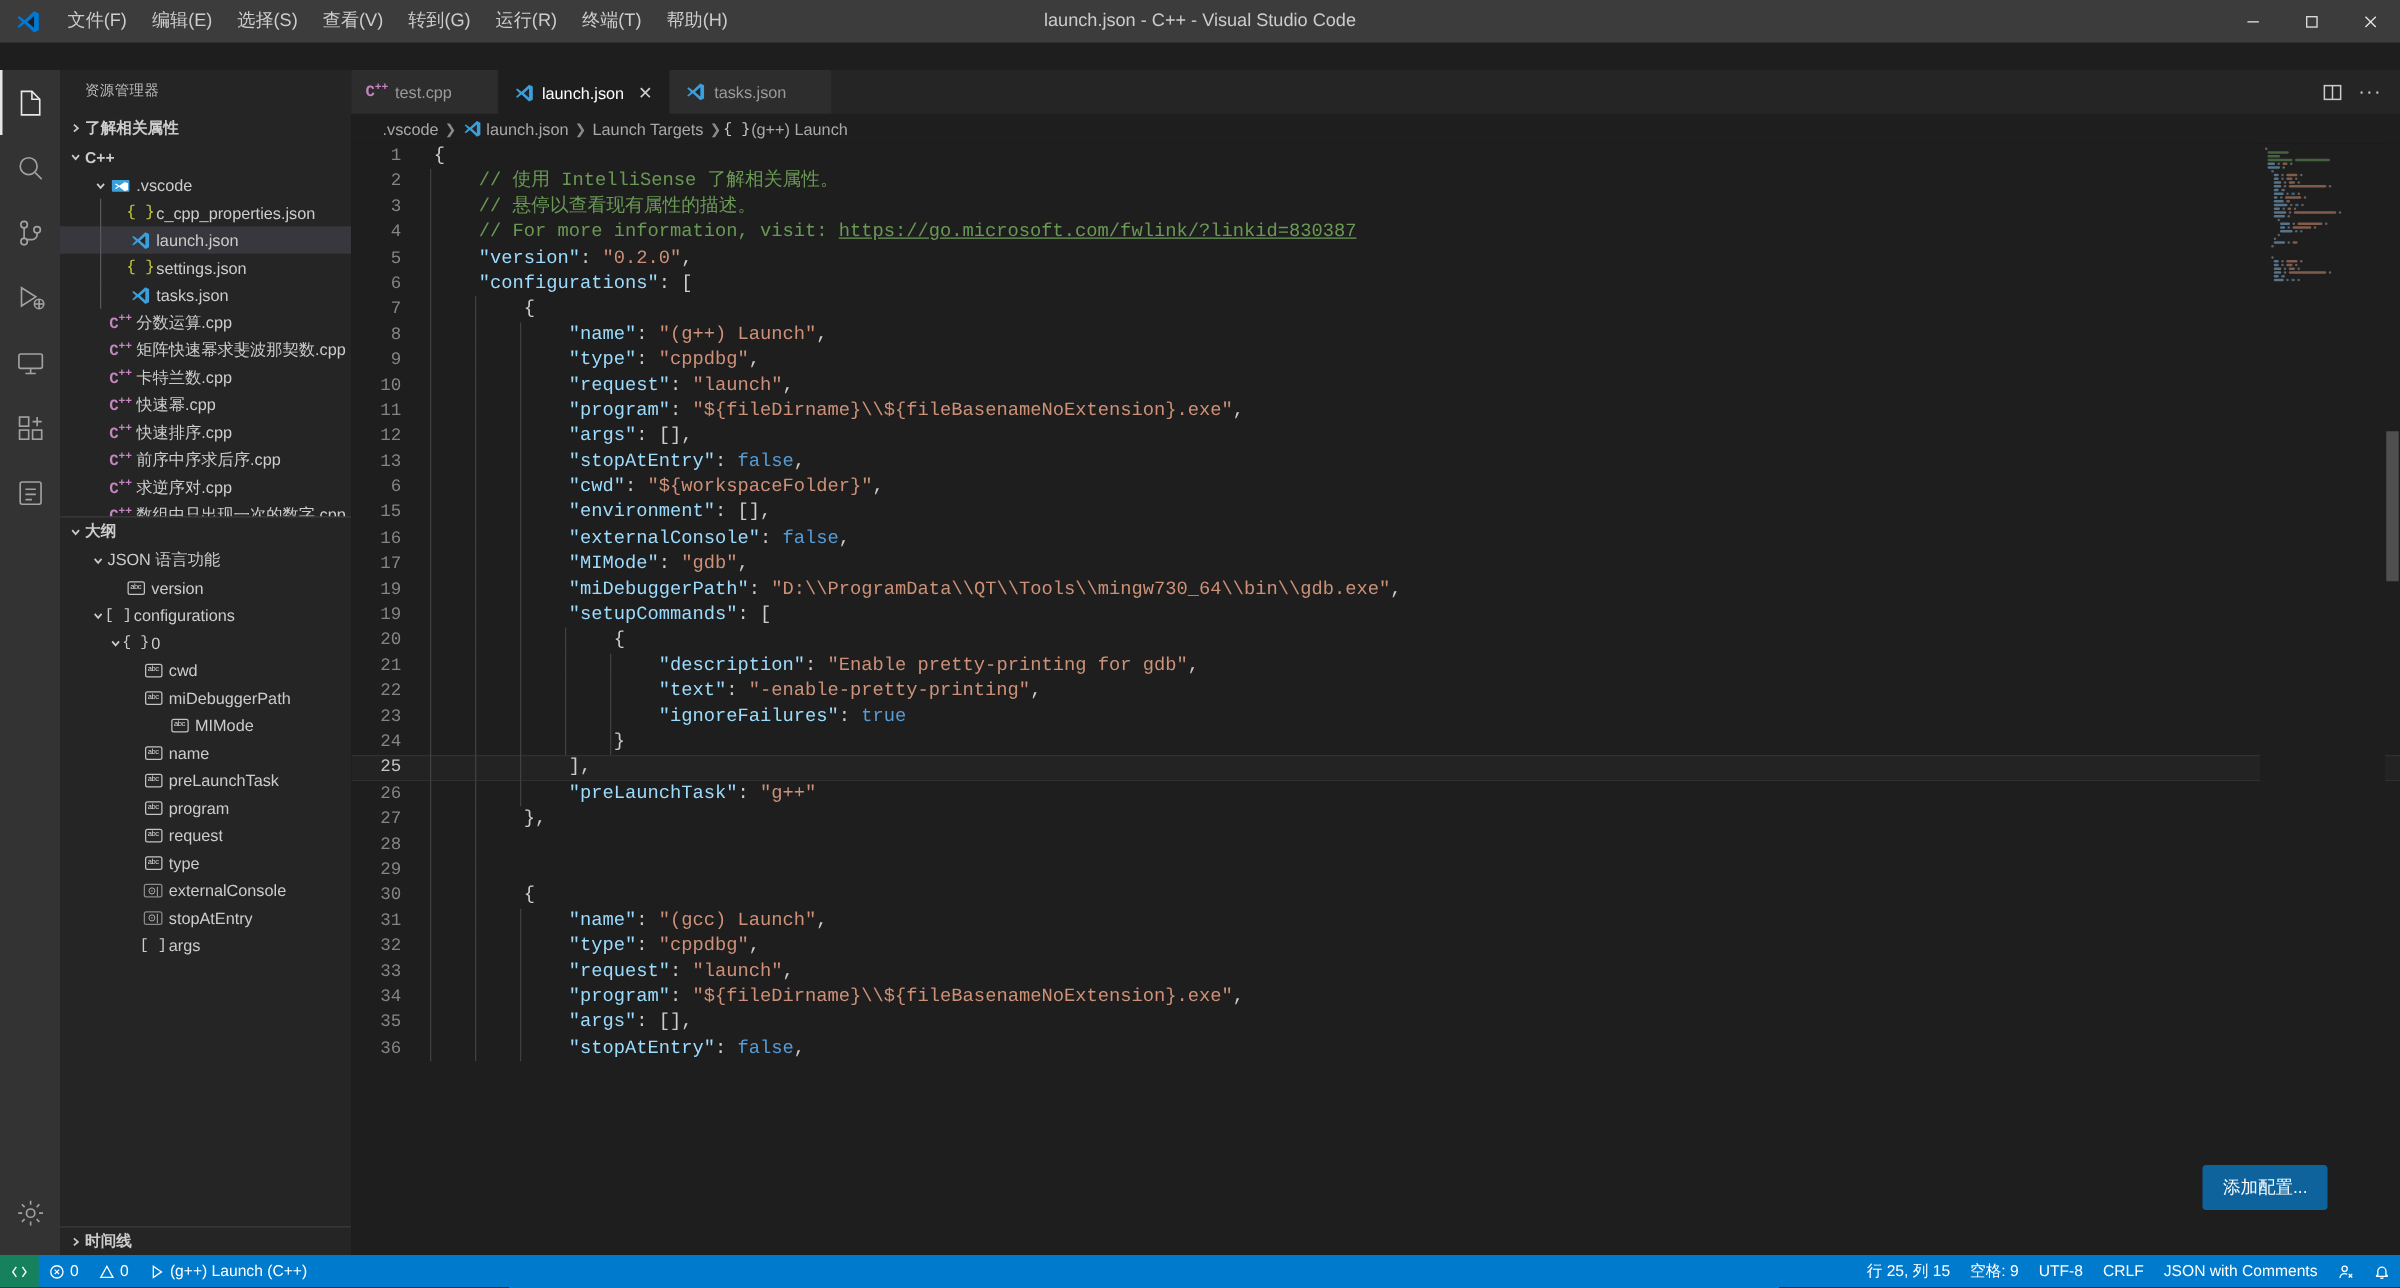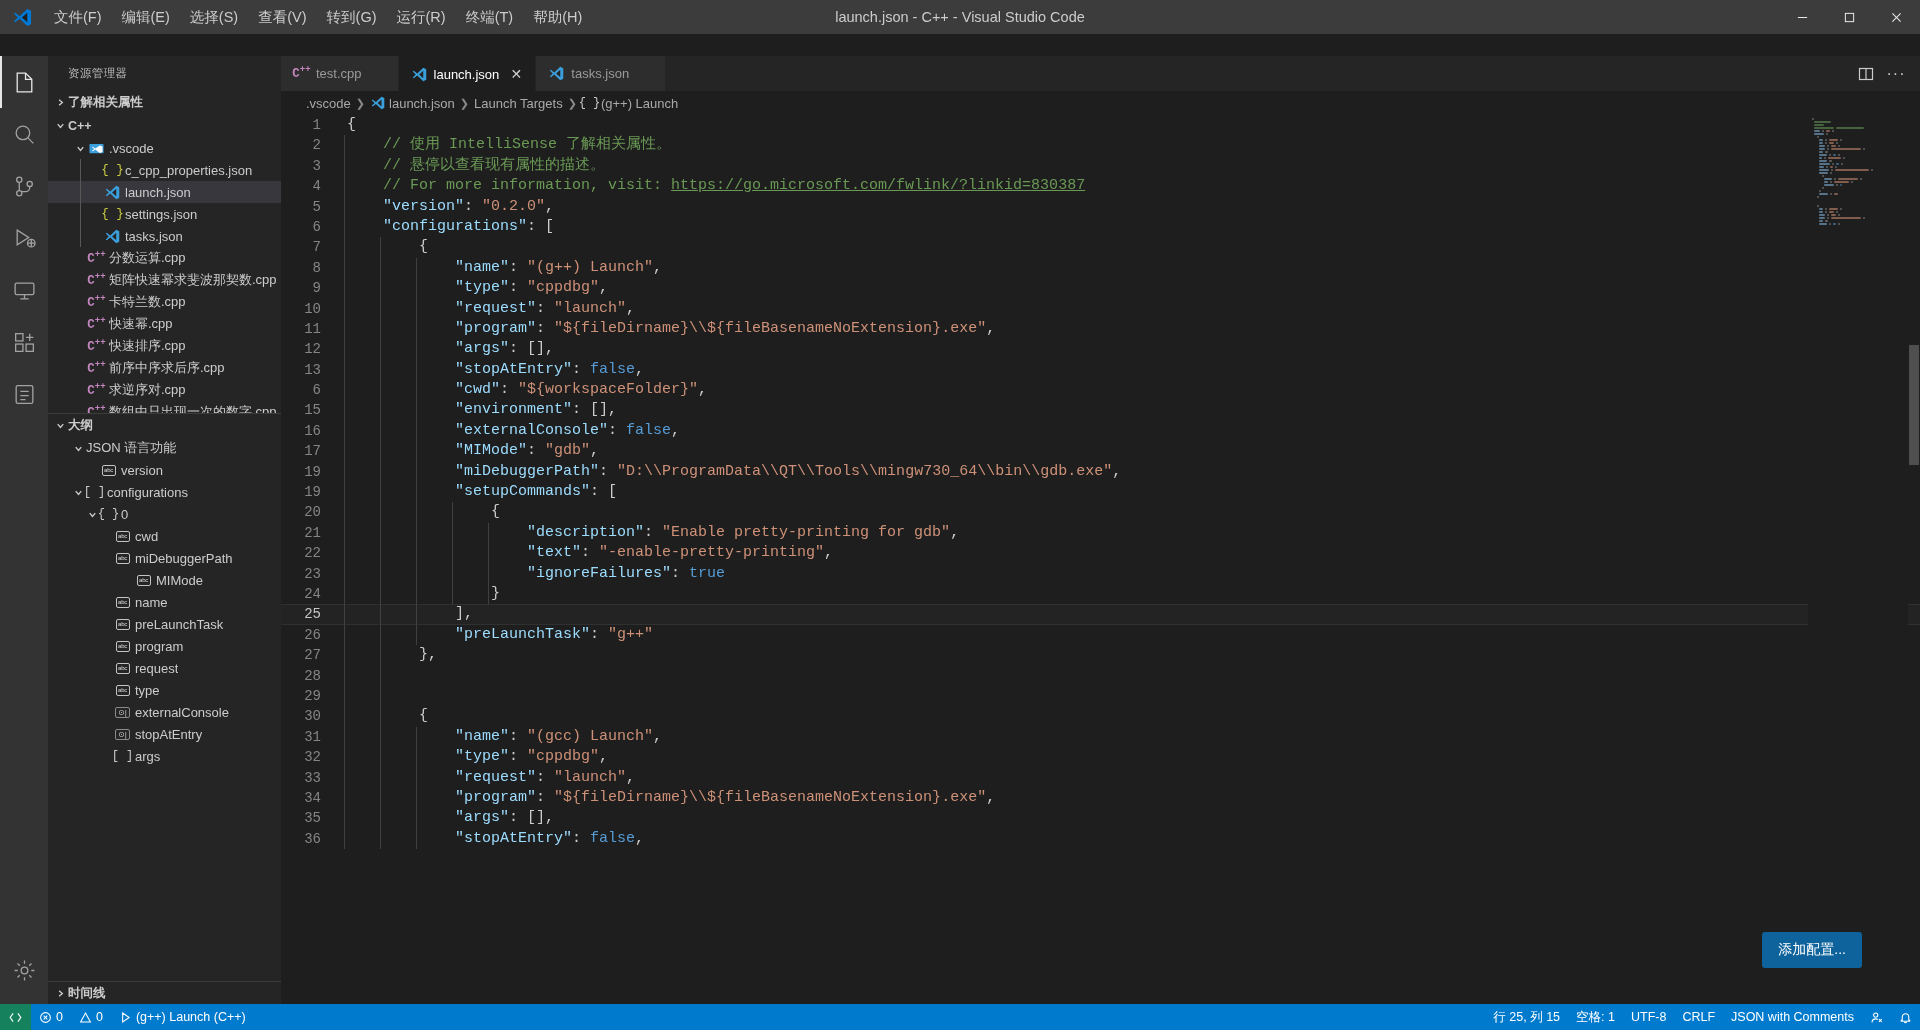--- a/index.html
+++ b/index.html
@@ -953,21 +953,21 @@
      <span>(g++) Launch (C++)</span>
    </div>
       </div>
     <div class="sb-right" id="status-right">
         <div class="sb-item">
 
      <span>行 25, 列 15</span>
    </div>
         <div class="sb-item">
 
-     <span>空格: 1</span>
+     <span>空格: 9</span>
    </div>
         <div class="sb-item">
 
      <span>UTF-8</span>
    </div>
         <div class="sb-item">
 
      <span>CRLF</span>
    </div>
         <div class="sb-item">

